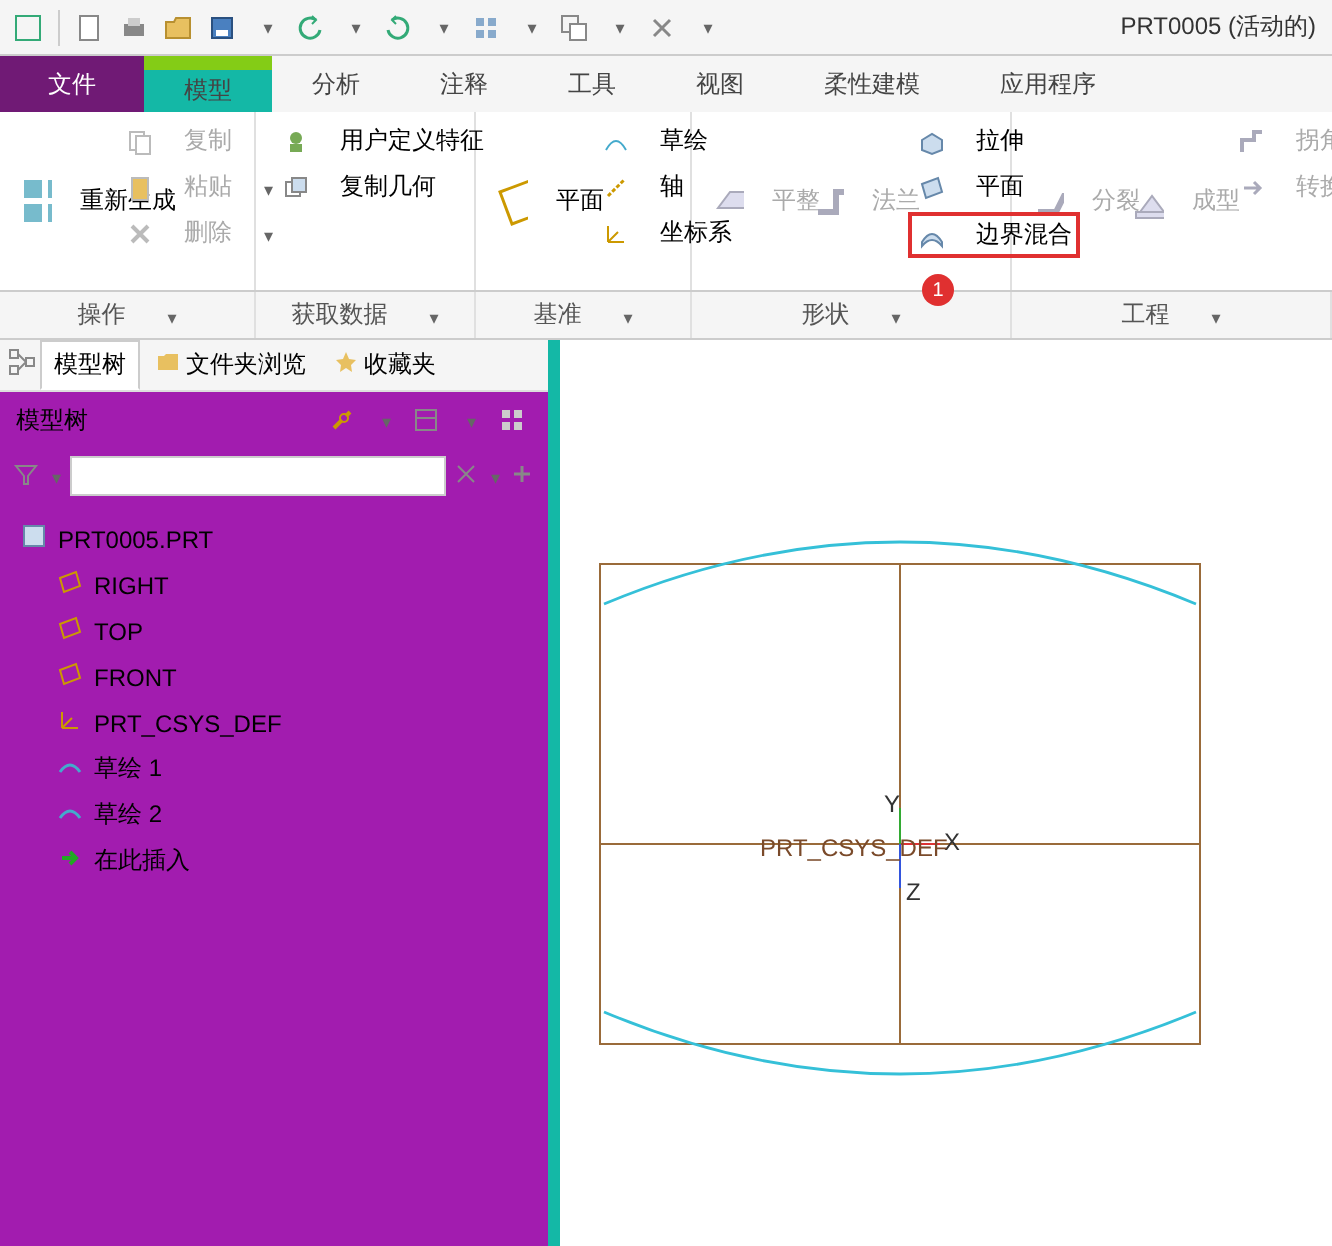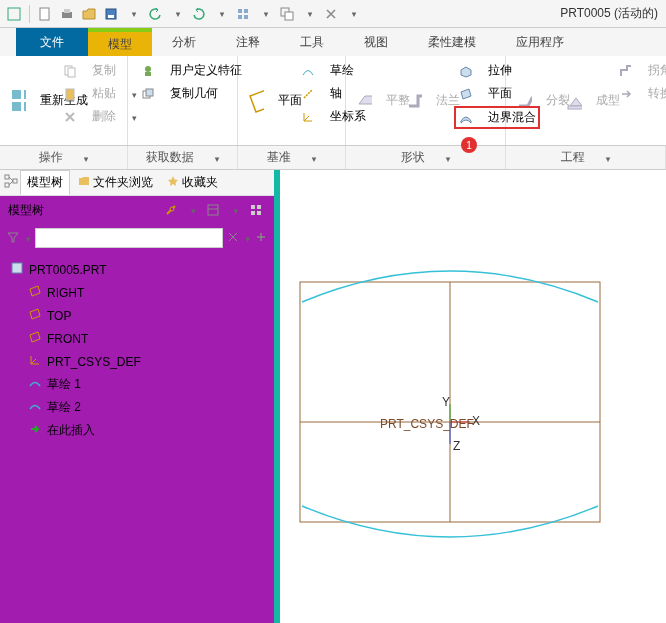--- a/index.html
+++ b/index.html
@@ -8,22 +8,22 @@
 
 .titlebar { height: 28px; background: #f5f5f5; border-bottom: 1px solid #ccc; display: flex; align-items: center; padding: 0 4px; }
 .titlebar .qat { display: flex; gap: 2px; align-items: center; }
 .titlebar .qat-btn { width: 20px; height: 20px; display: flex; align-items: center; justify-content: center; cursor: pointer; }
 .titlebar .qat-sep { width: 1px; height: 18px; background: #ccc; margin: 0 3px; }
 .titlebar .doc-title { margin-left: auto; padding-right: 4px; color: #333; }
 
 
 .tabs { height: 28px; background: #f5f5f5; display: flex; }
 .tab { padding: 0 20px; display: flex; align-items: center; cursor: pointer; color: #444; }
-.tab.file { background: #0369a1; color: #fff; padding: 0 24px; margin-left: 16px; }
-.tab.active { background: #eab308; border-top: 4px solid #84cc16; }
+.tab.file { background: #701a75; color: #fff; padding: 0 24px; }
+.tab.active { background: #14b8a6; border-top: 7px solid #84cc16; }
 
 
 .ribbon { height: 90px; background: #fff; border-bottom: 1px solid #ccc; display: flex; }
 .group { border-right: 1px solid #e0e0e0; padding: 4px 8px; display: flex; flex-direction: column; justify-content: space-between; }
 .group-items { display: flex; gap: 6px; flex: 1; }
 .group-col { display: flex; flex-direction: column; gap: 2px; }
 .ritem { display: flex; align-items: center; gap: 14px; padding: 2px 4px; cursor: pointer; white-space: nowrap; }
 .ritem.disabled { color: #aaa; }
 .ritem-lg { flex-direction: row; width: 44px; text-align: center; padding: 4px 2px; }
 .ritem-lg .ico { width: 28px; height: 28px; display: flex; align-items: center; justify-content: center; }

